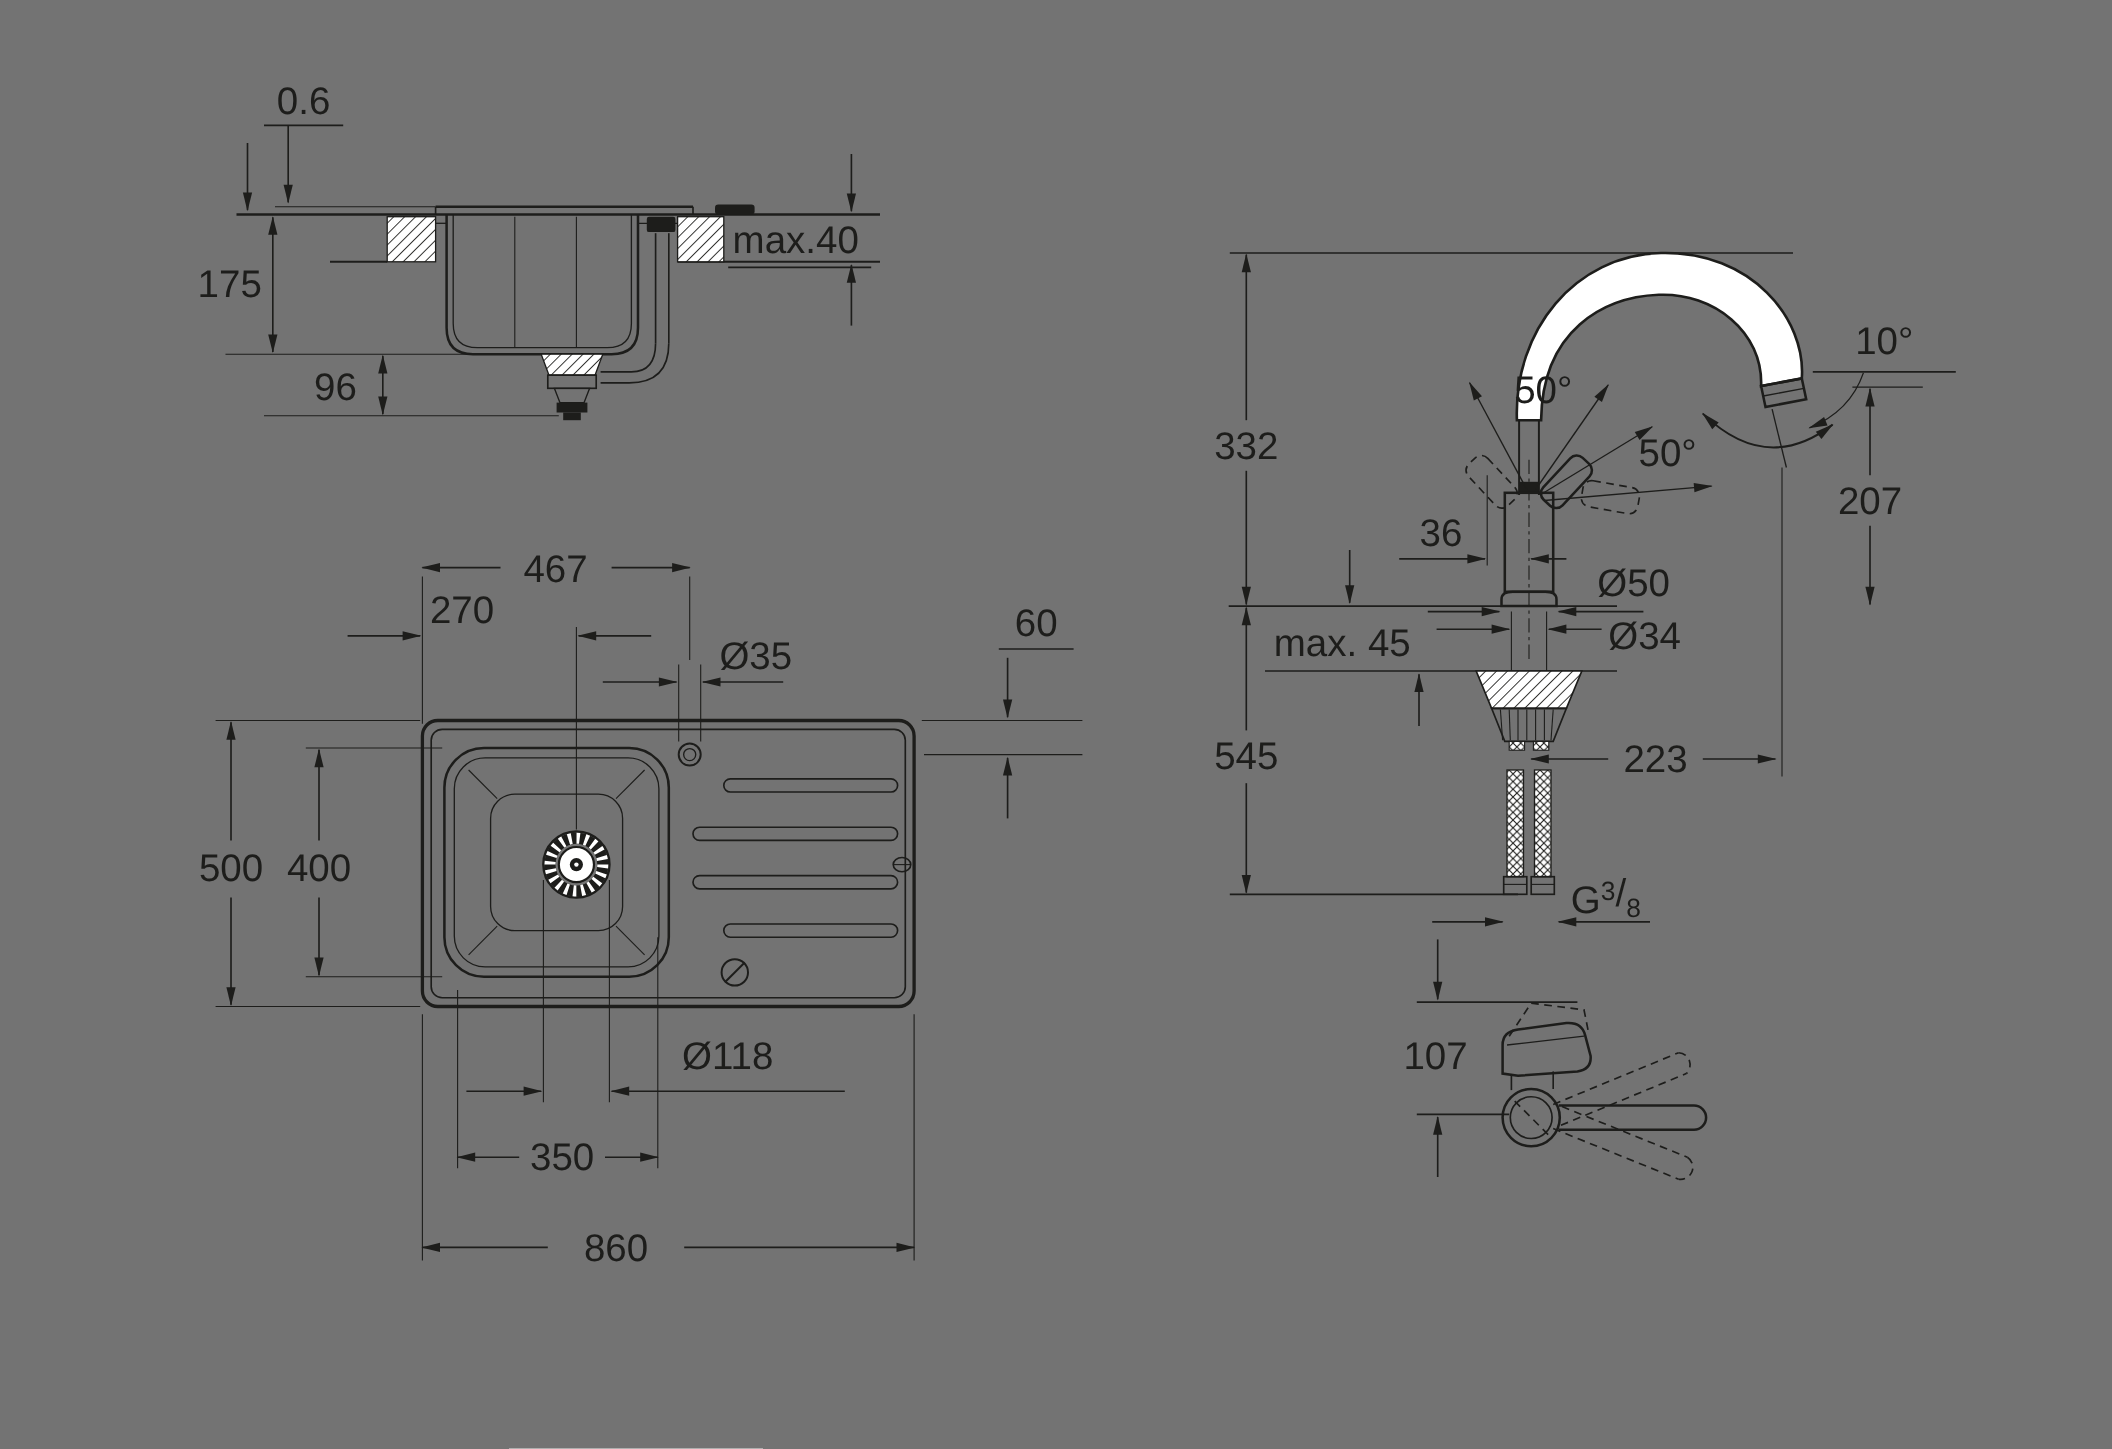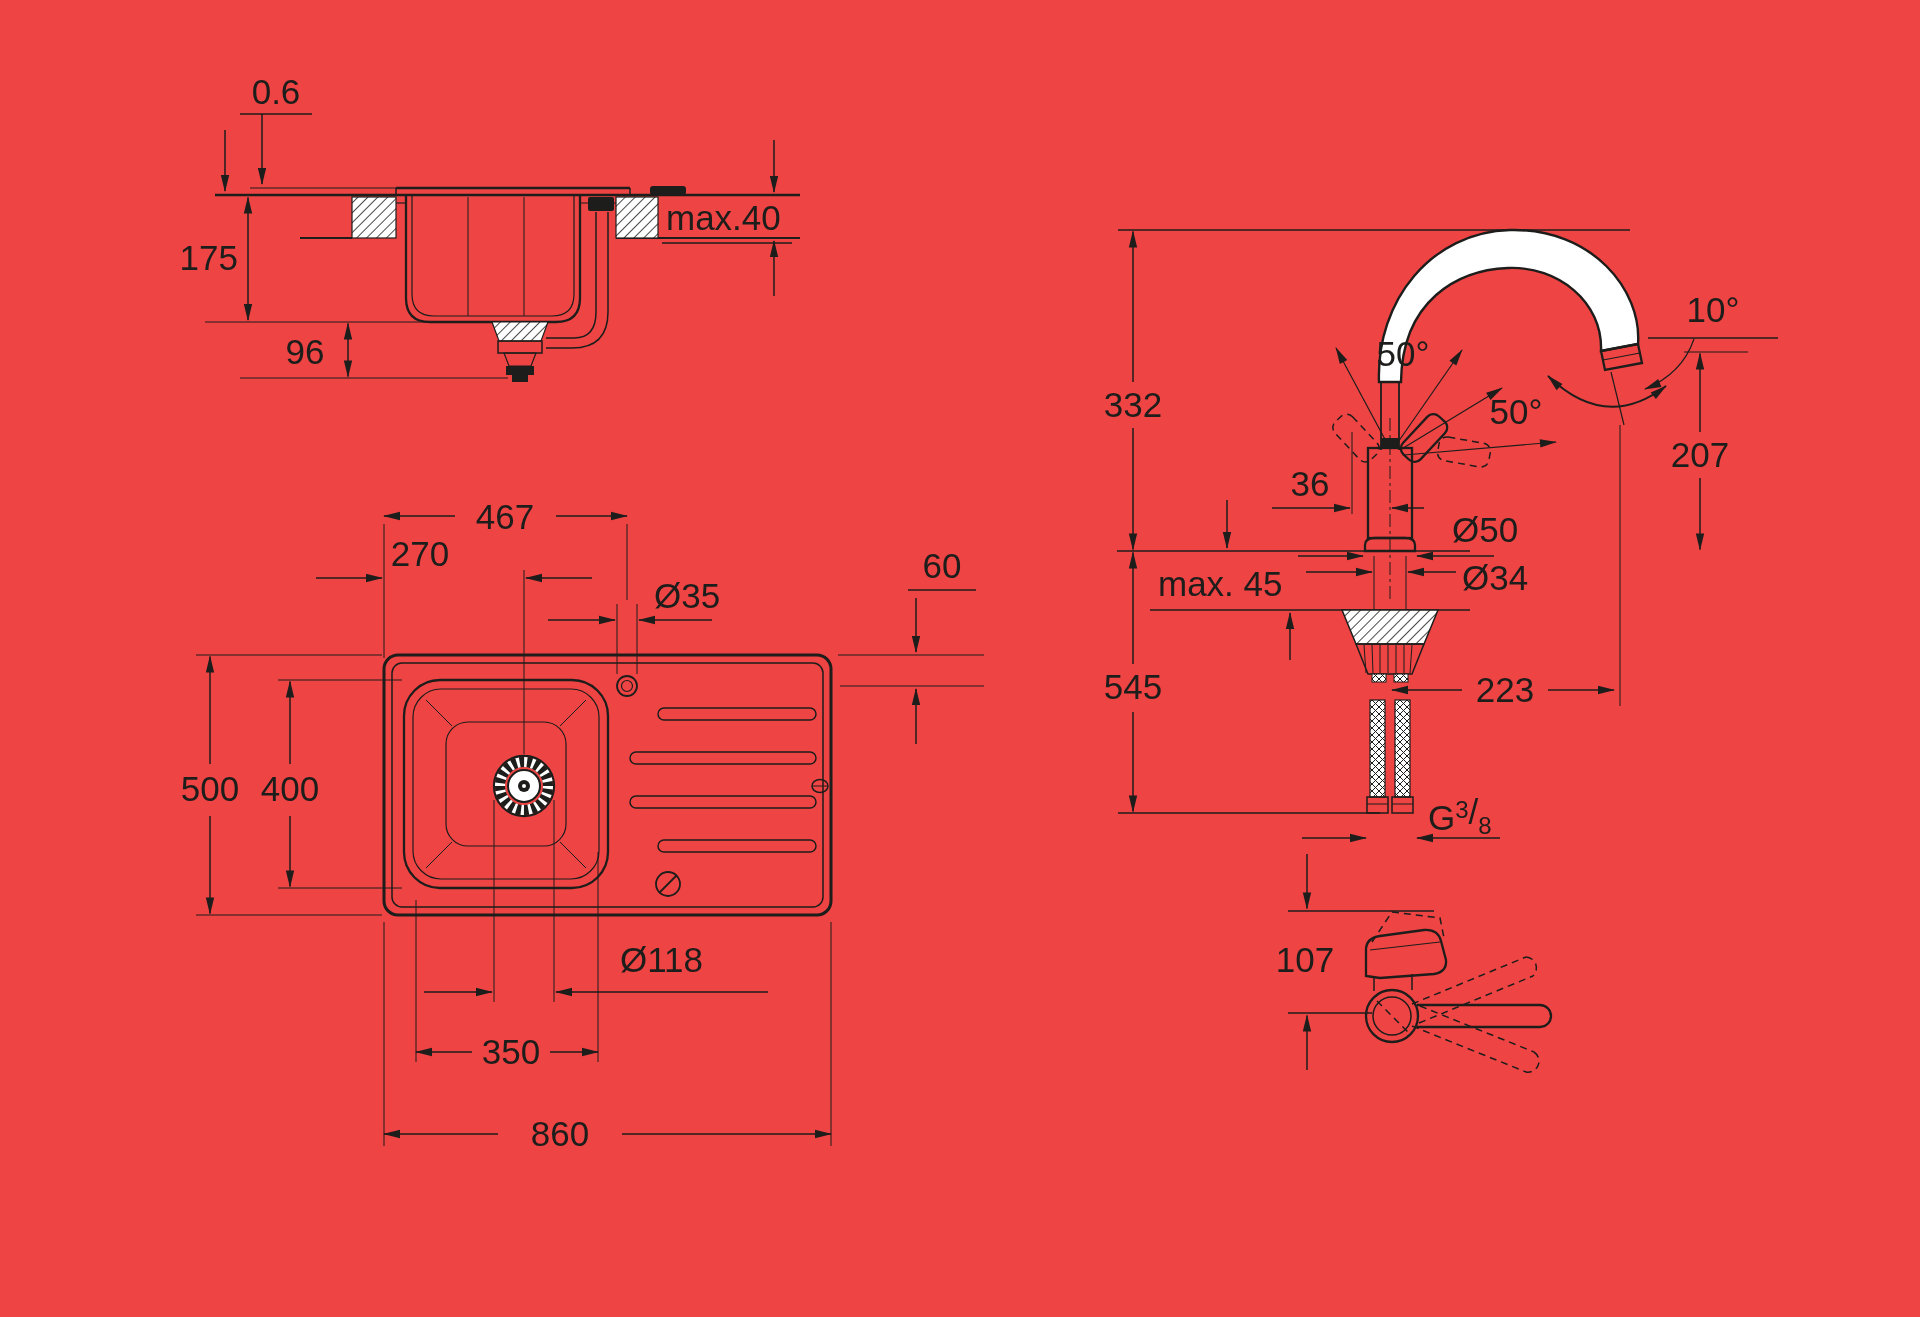--- a/index.html
+++ b/index.html
@@ -1,16 +1,16 @@
 <!DOCTYPE html>
 <html><head>
 <meta charset="utf-8">
 <style>
   html,body{margin:0;padding:0;background:#ffffff;}
-  .stage{width:1920px;height:1317px;position:relative;background:#ef4444;}
+  .stage{width:1920px;height:1317px;position:relative;background:#737373;}
   svg text{font-family:"Liberation Sans","DejaVu Sans",sans-serif;font-size:35px;fill:#1d1d1b;}
   svg .sub{font-size:24px;}
   .ln{stroke:#1d1d1b;stroke-width:1;fill:none;}
   .l12{stroke:#1d1d1b;stroke-width:1.2;fill:none;}
   .dim{stroke:#1d1d1b;stroke-width:1.5;fill:none;}
   .med{stroke:#1d1d1b;stroke-width:1.8;fill:none;}
   .th{stroke:#1d1d1b;stroke-width:2.3;fill:none;}
   .xth{stroke:#1d1d1b;stroke-width:3;fill:none;}
   .dsh{stroke:#1d1d1b;stroke-width:1.5;fill:none;stroke-dasharray:7 5;}
   .cl{stroke:#1d1d1b;stroke-width:1;fill:none;stroke-dasharray:13 4 3 4;}

